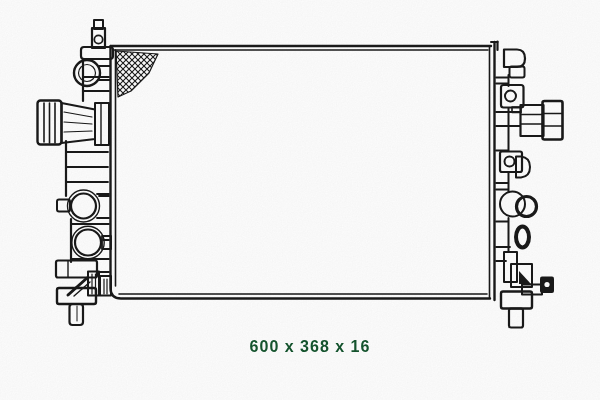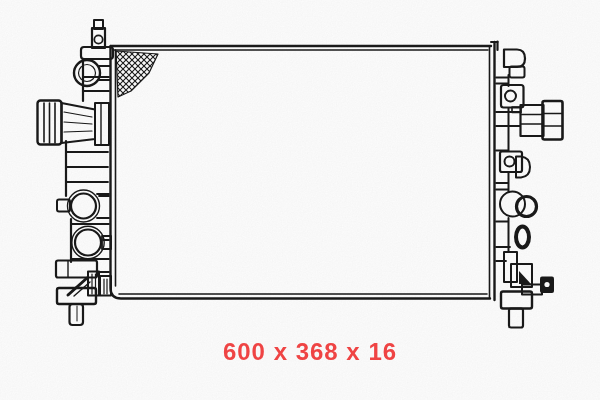--- a/index.html
+++ b/index.html
@@ -9,24 +9,24 @@
     background:#ffffff;
     overflow:hidden;
     font-family:"Liberation Sans", sans-serif;
   }
   .stage svg{position:absolute;left:0;top:0;}
   .caption{
     position:absolute;
     left:310px;top:338px;
     transform:translateX(-50%);
     font-family:"Liberation Sans", sans-serif;
-    font-size:24px;
+    font-size:16px;
     font-weight:600;
     letter-spacing:1px;
-    color:#ef4444;
+    color:#14532d;
     white-space:nowrap;
   }
 </style>
 </head>
 <body>
 
 <div class="stage">
 <svg width="600" height="400" viewBox="0 0 600 400">
   <defs>
     <pattern id="xhatch" width="6" height="6" patternUnits="userSpaceOnUse">

